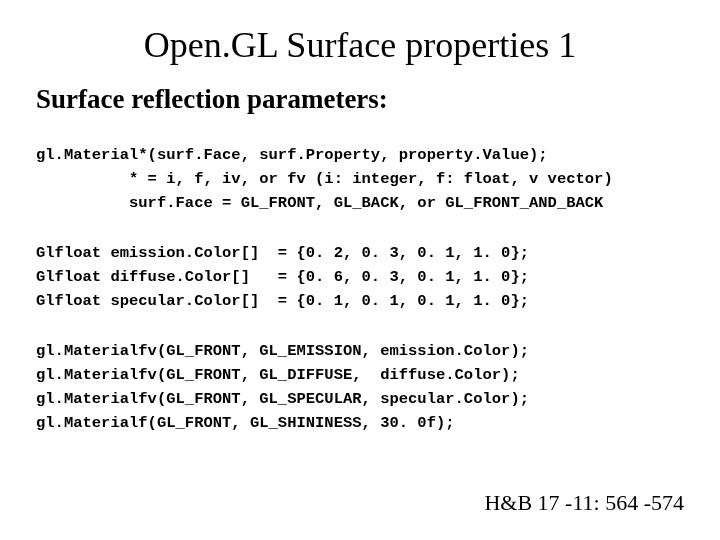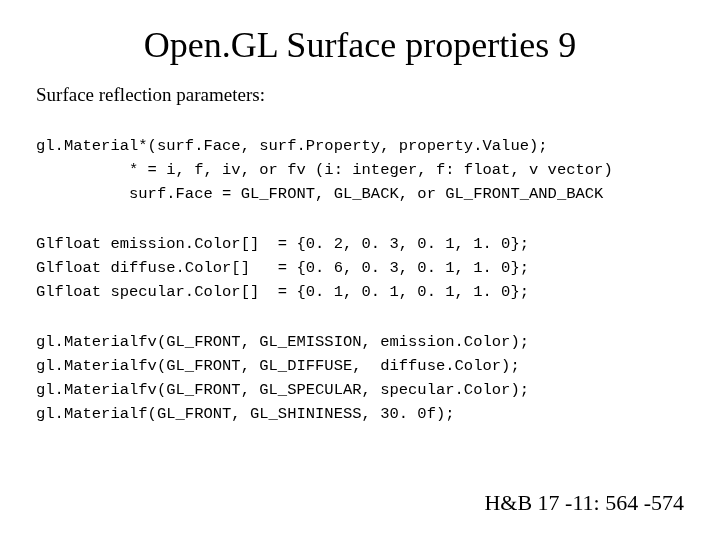--- a/index.html
+++ b/index.html
@@ -18,44 +18,44 @@
     padding: 18px 36px 10px 36px;
     position: relative;
   }
   .title {
     font-size: 36px;
     text-align: center;
     margin: 6px 0 18px 0;
     font-weight: normal;
   }
   .subtitle {
-    font-size: 19px;
+    font-size: 27px;
     margin: 0 0 28px 0;
-    font-weight: normal;
+    font-weight: bold;
   }
   .code {
     font-family: "Courier New", Courier, monospace;
     font-size: 15.5px;
     line-height: 1.55;
     white-space: pre;
-    font-weight: normal;
+    font-weight: bold;
   }
   .footer {
     position: absolute;
     right: 36px;
     bottom: 24px;
     font-size: 22px;
     text-align: center;
   }
 </style>
 </head>
 <body>
 
 <div class="slide">
-  <h1 class="title">Open.GL Surface properties 9</h1>
+  <h1 class="title">Open.GL Surface properties 1</h1>
   <div class="subtitle">Surface reflection parameters:</div>
 
   <div class="code">gl.Material*(surf.Face, surf.Property, property.Value);
           * = i, f, iv, or fv (i: integer, f: float, v vector)
           surf.Face = GL_FRONT, GL_BACK, or GL_FRONT_AND_BACK</div>
   <div style="height:26px"></div>
   <div class="code">Glfloat emission.Color[]  = {0. 2, 0. 3, 0. 1, 1. 0};
 Glfloat diffuse.Color[]   = {0. 6, 0. 3, 0. 1, 1. 0};
 Glfloat specular.Color[]  = {0. 1, 0. 1, 0. 1, 1. 0};</div>
   <div style="height:26px"></div>

